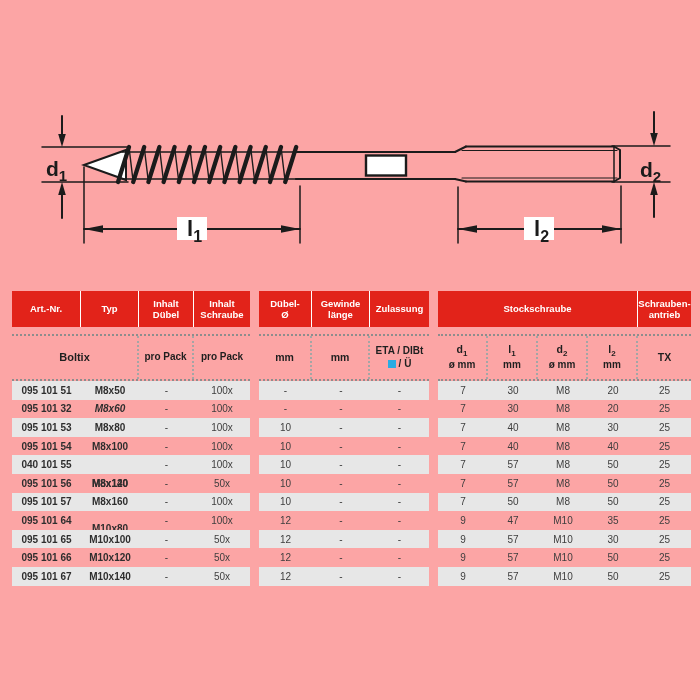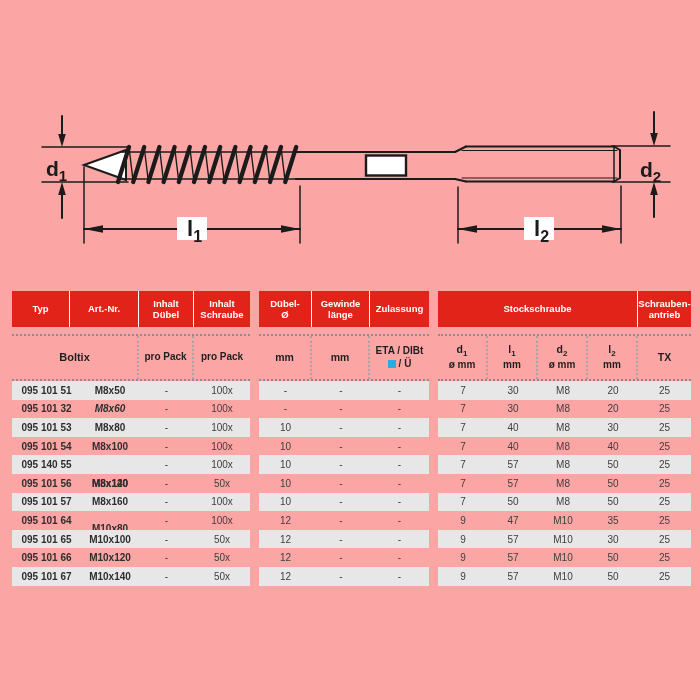--- a/index.html
+++ b/index.html
@@ -117,22 +117,22 @@
     <text class="dimtext" x="46" y="176" font-size="21"><tspan>d</tspan><tspan dy="5" font-size="15">1</tspan></text>
     <text class="dimtext" x="640" y="177" font-size="21"><tspan>d</tspan><tspan dy="5" font-size="15">2</tspan></text>
     <text class="dimtext" x="187" y="236" font-size="22"><tspan>l</tspan><tspan dy="6" font-size="16">1</tspan></text>
     <text class="dimtext" x="534" y="236" font-size="22"><tspan>l</tspan><tspan dy="6" font-size="16">2</tspan></text>
   </svg>
 
   <div id="table-area">
 
     <div class="block block1">
       <div class="hdr">
+        <div class="hdr-cell" style="width:69px">Art.-Nr.</div>
         <div class="hdr-cell" style="width:58px">Typ</div>
-        <div class="hdr-cell" style="width:69px">Art.-Nr.</div>
         <div class="hdr-cell" style="width:55px">Inhalt
 Dübel</div>
         <div class="hdr-cell" style="width:56px">Inhalt
 Schraube</div>
       </div>
       <div class="subhdr">
         <div class="sh-cell" style="width:127px;font-size:11px">Boltix</div>
         <div class="sh-cell" style="width:55px;font-size:10px">pro Pack</div>
         <div class="sh-cell" style="width:56px;font-size:10px">pro Pack</div>
       </div>
@@ -155,21 +155,21 @@
             <div class="cell" style="width: 55px;">-</div>
             <div class="cell" style="width: 56px;">100x</div>
           </div>
           <div class="row">
             <div class="cell b" style="width: 69px;">095 101 54</div>
             <div class="cell b" style="width: 58px;">M8x100</div>
             <div class="cell" style="width: 55px;">-</div>
             <div class="cell" style="width: 56px;">100x</div>
           </div>
           <div class="row">
-            <div class="cell b" style="width: 69px;">095 140 55</div>
+            <div class="cell b" style="width: 69px;">040 101 55</div>
             <div class="cell b" style="width: 58px; margin-top: 37px;">M8x120</div>
             <div class="cell" style="width: 55px;">-</div>
             <div class="cell" style="width: 56px;">100x</div>
           </div>
           <div class="row">
             <div class="cell b" style="width: 69px;">095 101 56</div>
             <div class="cell b" style="width: 58px;">M8x140</div>
             <div class="cell" style="width: 55px;">-</div>
             <div class="cell" style="width: 56px;">50x</div>
           </div>

